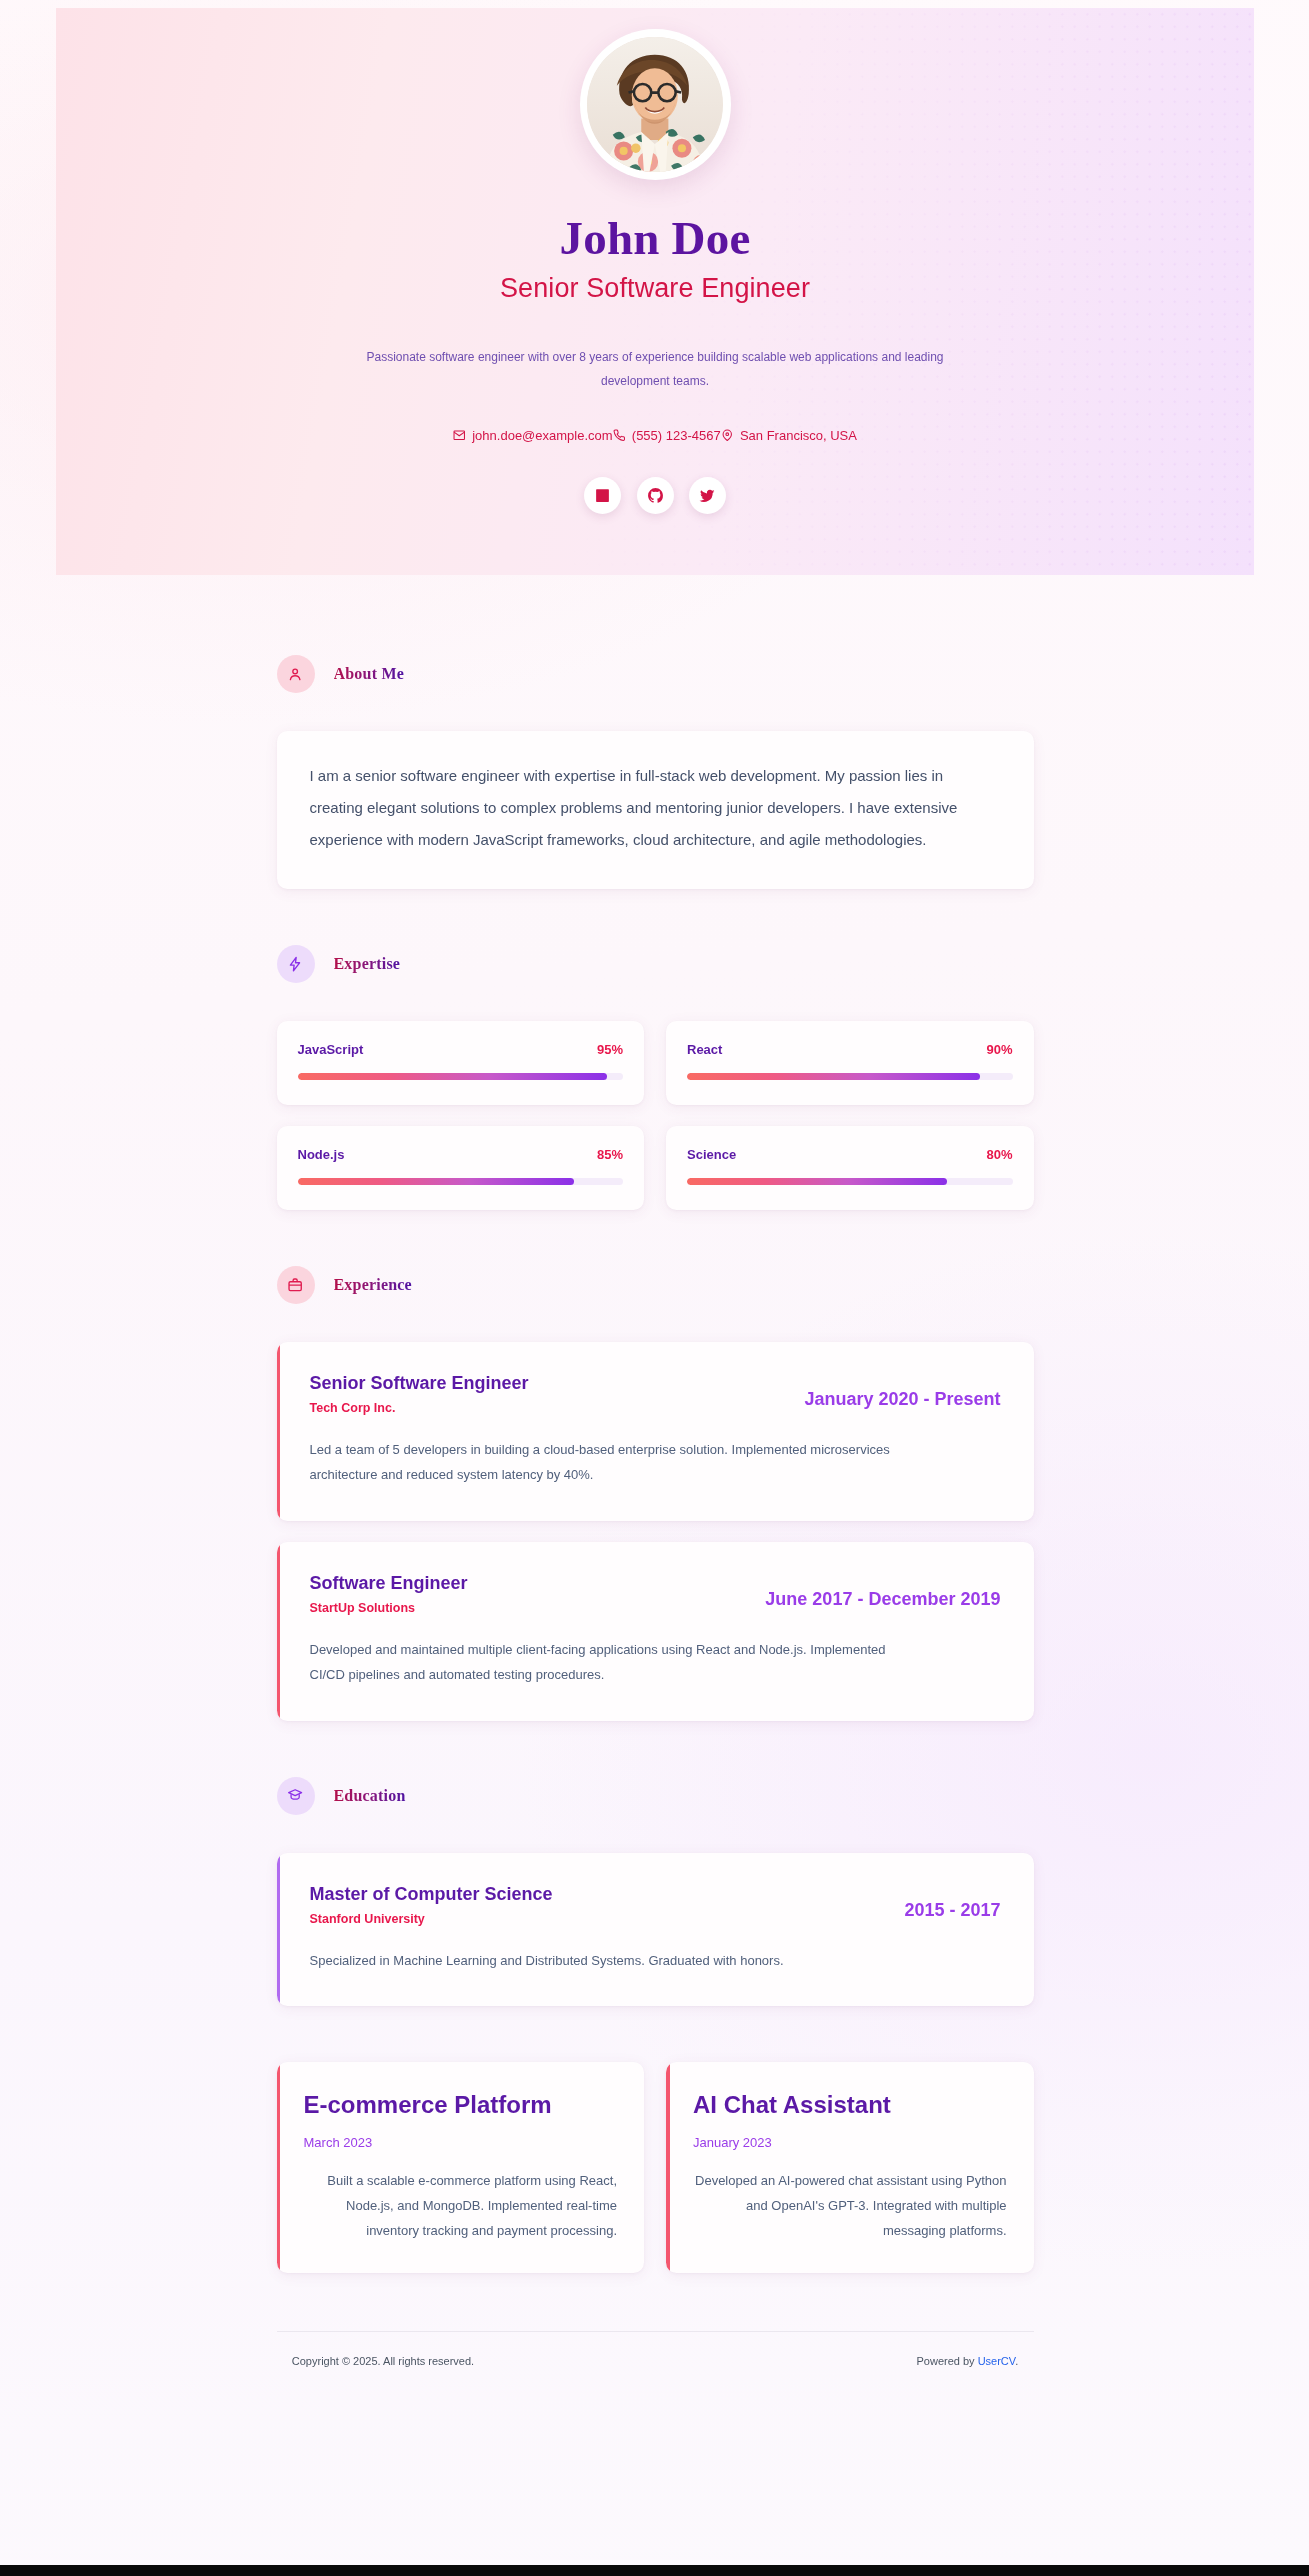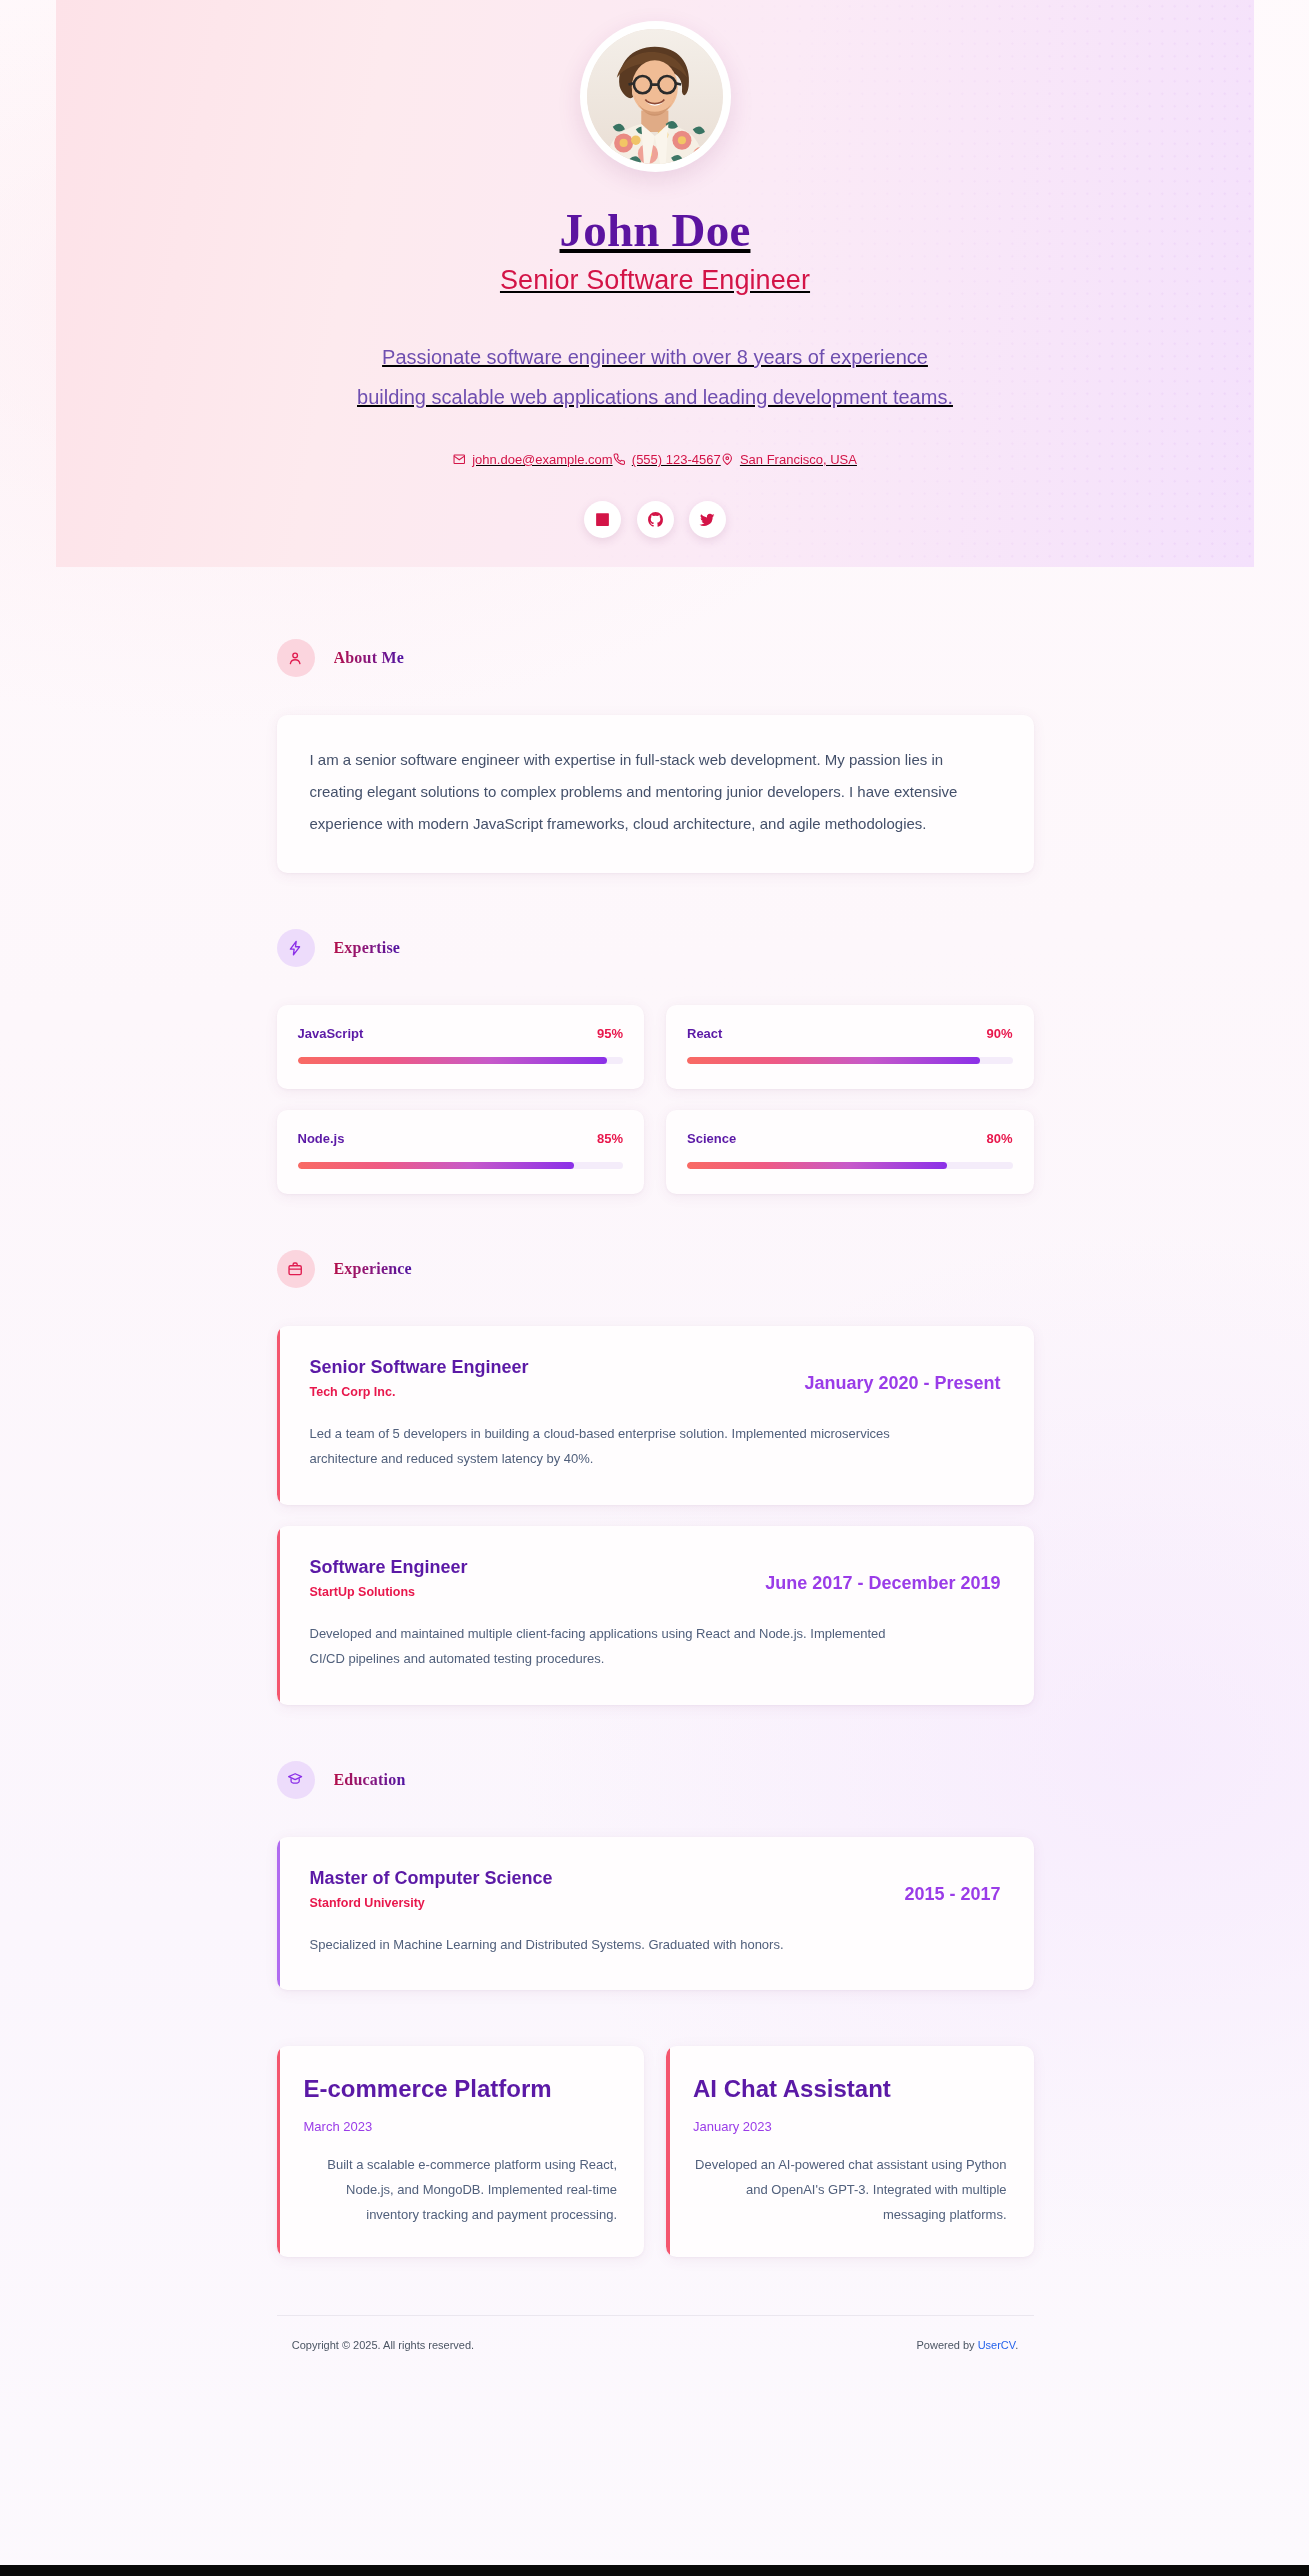--- a/index.html
+++ b/index.html
@@ -19,27 +19,26 @@
     background:
       radial-gradient(1150px 671px at 18% 12%, rgba(253,232,238,0.55) 0%, rgba(255,255,255,0) 62%),
       radial-gradient(1055px 863px at 88% 68%, rgba(243,226,253,0.50) 0%, rgba(255,255,255,0) 60%),
       linear-gradient(175deg, #fffafc 0%, #fdf7fb 38%, #fbf6fd 72%, #fcf9fd 100%);
     display: flex;
     flex-direction: column;
   }
 
   
   .hero {
-    margin: 0 56px;
+    margin: 8px 56px;
     height: 567px;
     position: relative;
     background:
       linear-gradient(100deg, #fde2e8 0%, #fdeaee 26%, #fbeaf6 58%, #f4e1fc 100%);
     overflow: visible;
-    text-decoration: underline;
   }
   .hero::after {
     content: "";
     position: absolute;
     inset: 0;
     background-image: radial-gradient(rgba(168,85,220,0.16) 1px, transparent 1.1px);
     background-size: 12.5px 12.5px;
     opacity: 0.55;
     pointer-events: none;
     mask-image: linear-gradient(100deg, transparent 45%, #000 100%);
@@ -82,21 +81,21 @@
     margin-top: 9.6px;
     font-size: 27px;
     font-weight: 400;
     color: #d31447;
     letter-spacing: 0.1px;
   }
   .hero-bio {
     margin-top: 41px;
     width: 614px;
     text-align: center;
-    font-size: 20px;
+    font-size: 12px;
     line-height: 2.0;
     color: #6f4fb0;
   }
   .hero-contact {
     margin-top: 35px;
     display: flex;
     align-items: center;
     font-size: 13px;
     color: #d31447;
   }

